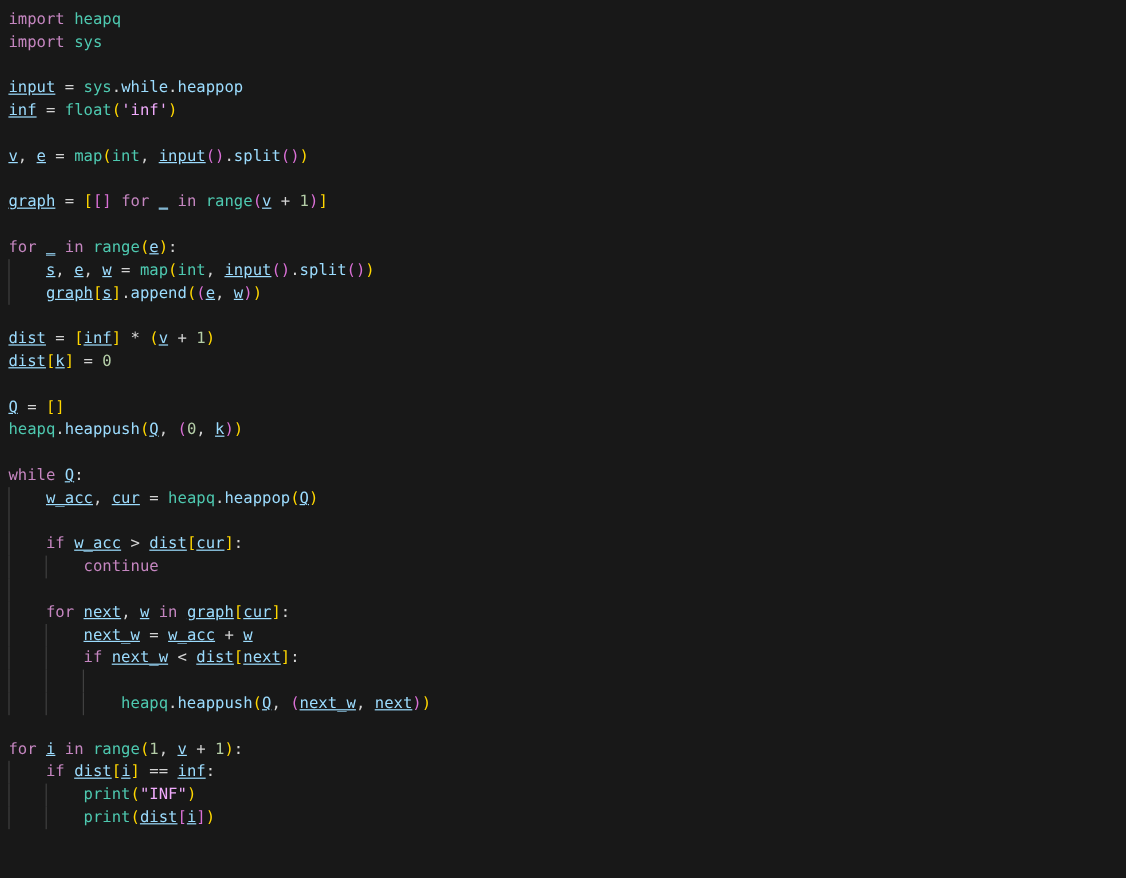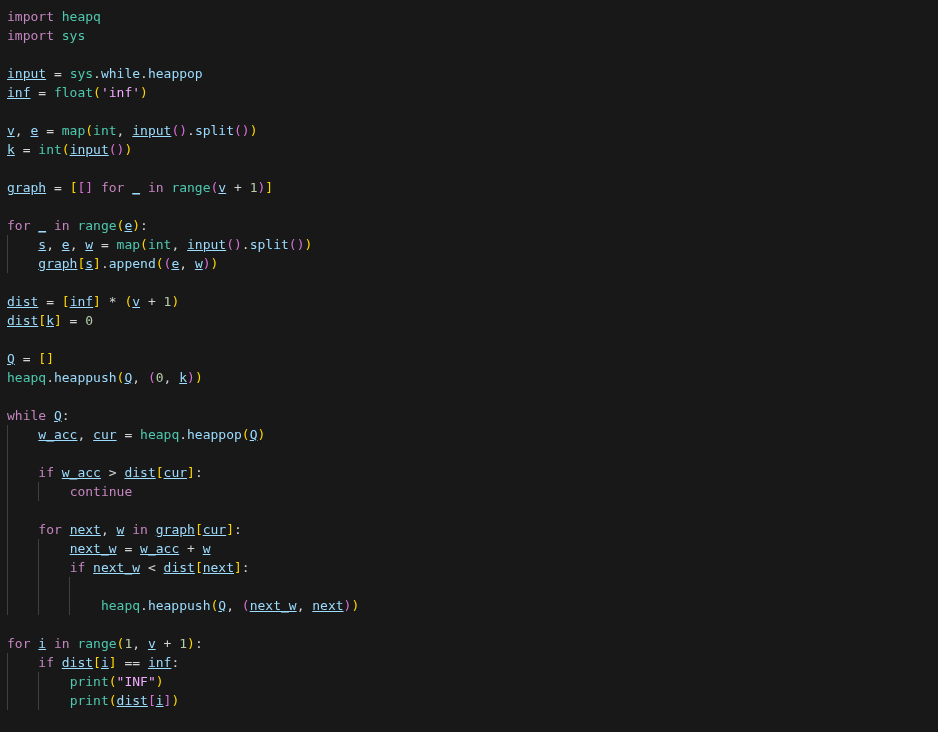--- a/index.html
+++ b/index.html
@@ -79,21 +79,20 @@
   <div class="code-line"><span class="guides"></span><span class="txt"> </span></div>
 
   <div class="code-line"><span class="guides"></span><span class="txt"><span class="var">input</span><span class="op"> = </span><span class="mod">sys</span><span class="pn">.</span><span class="prop">while</span><span class="pn">.</span><span class="prop">heappop</span></span></div>
 
   <div class="code-line"><span class="guides"></span><span class="txt"><span class="var">inf</span><span class="op"> = </span><span class="fn">float</span><span class="b1">(</span><span class="str">'inf'</span><span class="b1">)</span></span></div>
 
   <div class="code-line"><span class="guides"></span><span class="txt"> </span></div>
 
   <div class="code-line"><span class="guides"></span><span class="txt"><span class="var">v</span><span class="pn">, </span><span class="var">e</span><span class="op"> = </span><span class="fn">map</span><span class="b1">(</span><span class="fn">int</span><span class="pn">, </span><span class="var">input</span><span class="b2">()</span><span class="pn">.</span><span class="prop">split</span><span class="b2">()</span><span class="b1">)</span></span></div>
 
-  <div class="code-line"><span class="guides"></span><span class="txt"><span class="var">k</span><span class="op"> = </span><span class="fn">int</span><span class="b1">(</span><span class="var">input</span><span class="b2">()</span><span class="b1">)</span></span></div>
 
   <div class="code-line"><span class="guides"></span><span class="txt"> </span></div>
 
   <div class="code-line"><span class="guides"></span><span class="txt"><span class="var">graph</span><span class="op"> = </span><span class="b1">[</span><span class="b2">[]</span><span class="op"> </span><span class="kw">for</span><span class="op"> </span><span class="var">_</span><span class="op"> </span><span class="kw">in</span><span class="op"> </span><span class="fn">range</span><span class="b2">(</span><span class="var">v</span><span class="op"> + </span><span class="num">1</span><span class="b2">)</span><span class="b1">]</span></span></div>
 
   <div class="code-line"><span class="guides"></span><span class="txt"> </span></div>
 
   <div class="code-line"><span class="guides"></span><span class="txt"><span class="kw">for</span><span class="op"> </span><span class="var">_</span><span class="op"> </span><span class="kw">in</span><span class="op"> </span><span class="fn">range</span><span class="b1">(</span><span class="var">e</span><span class="b1">)</span><span class="pn">:</span></span></div>
 
   <div class="code-line"><span class="guides"><i style="left:7px"></i></span><span class="txt">    <span class="var">s</span><span class="pn">, </span><span class="var">e</span><span class="pn">, </span><span class="var">w</span><span class="op"> = </span><span class="fn">map</span><span class="b1">(</span><span class="fn">int</span><span class="pn">, </span><span class="var">input</span><span class="b2">()</span><span class="pn">.</span><span class="prop">split</span><span class="b2">()</span><span class="b1">)</span></span></div>

